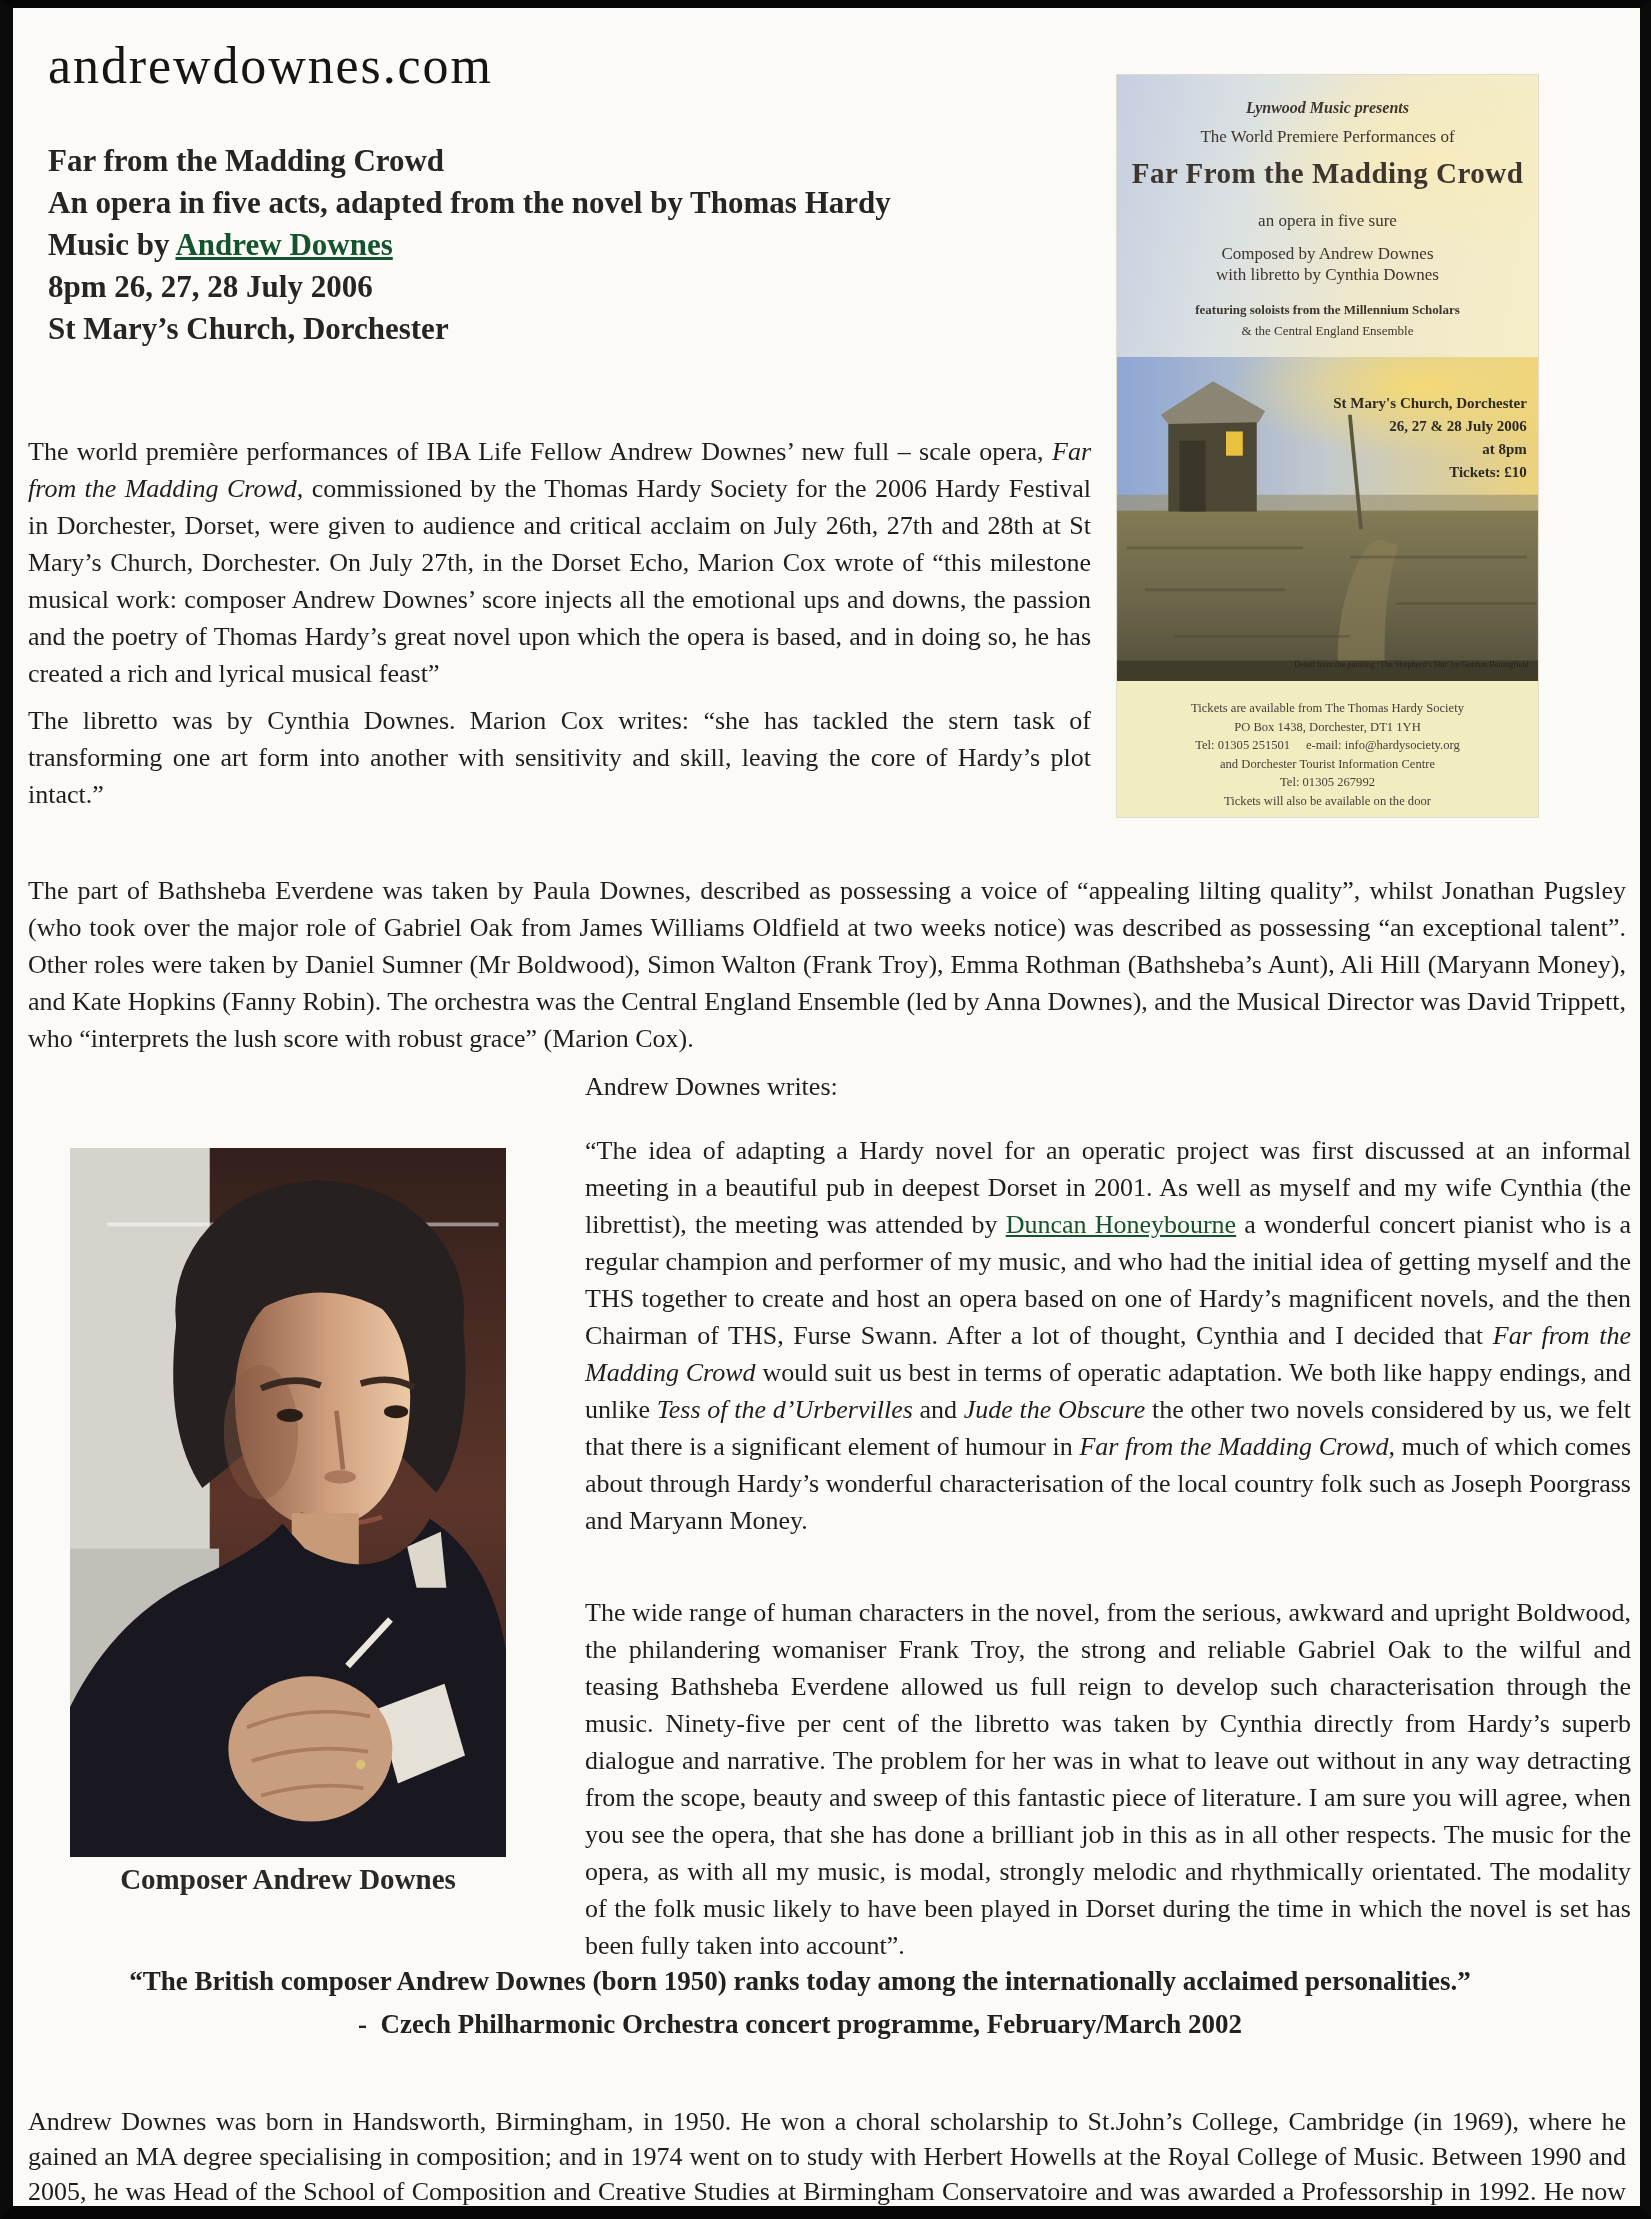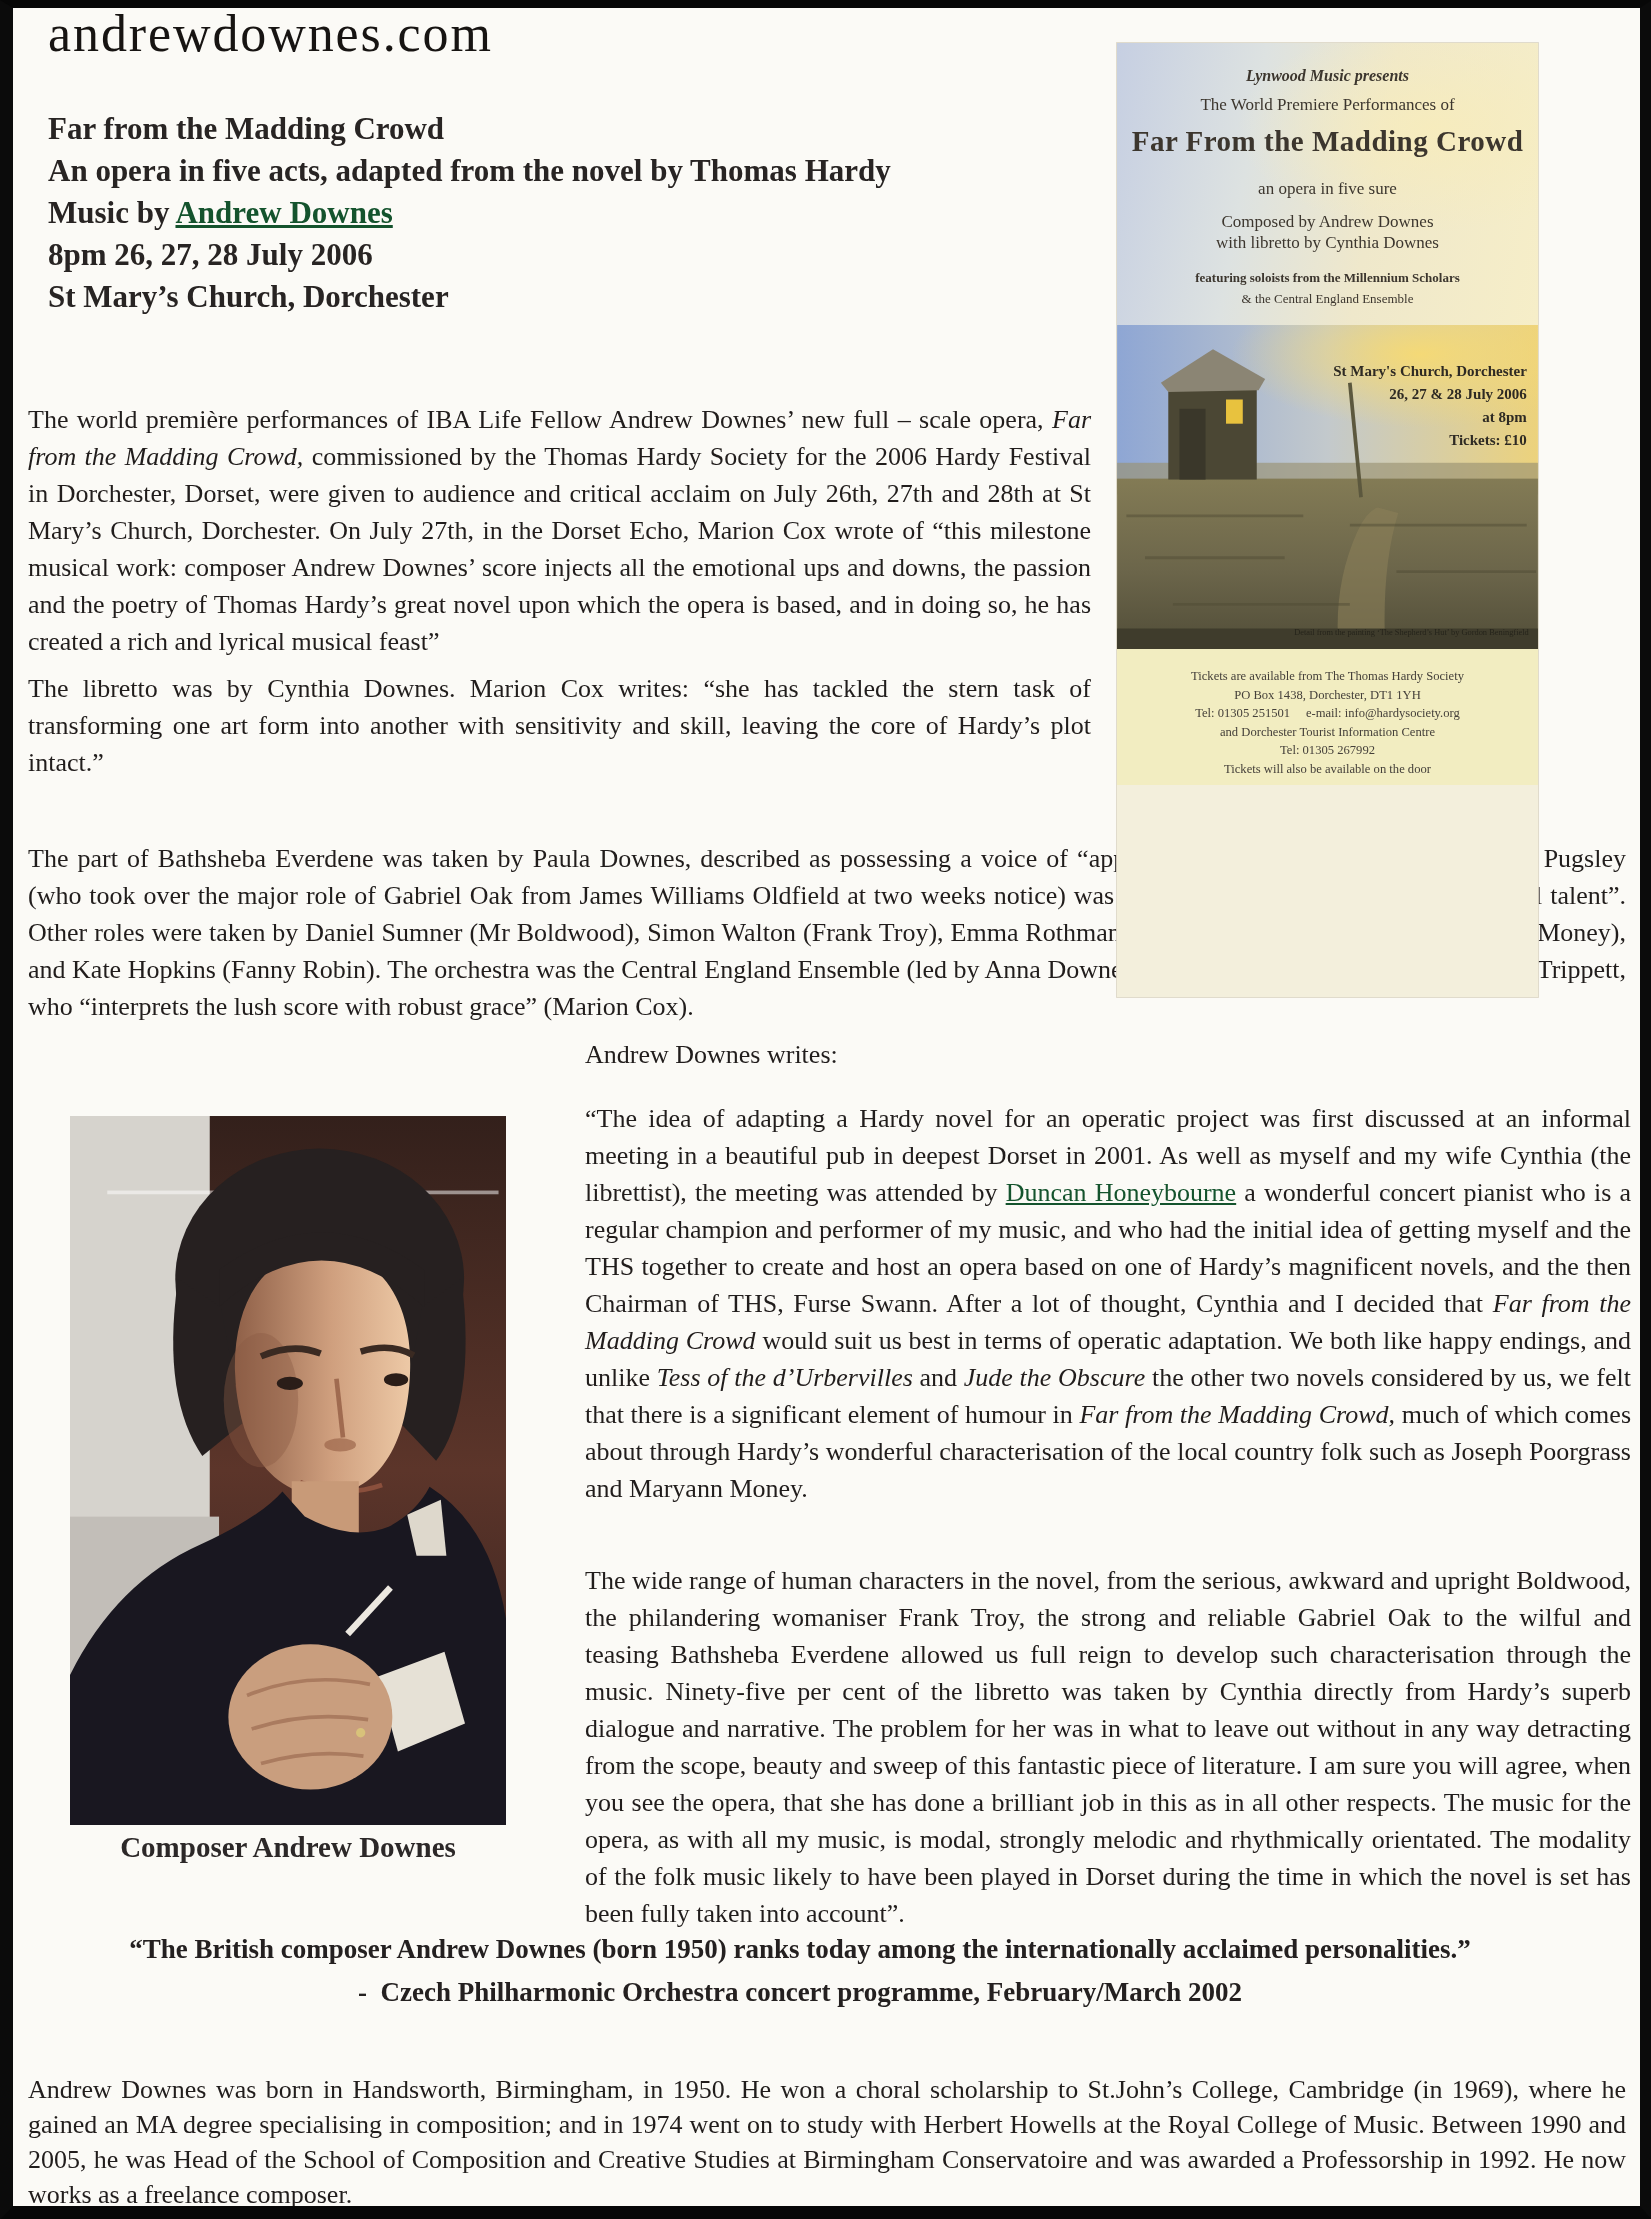--- a/index.html
+++ b/index.html
@@ -2,21 +2,21 @@
 <html style="font-size:15px"><head>
 <meta charset="utf-8">
 <style>
   html,body{margin:0;padding:0;}
   body{
     width:1652px;height:2220px;position:relative;overflow:hidden;
     background:#fbfaf6;
     font-family:"Liberation Serif","DejaVu Serif",serif;
     color:#211d1c;
   }
-  .abs{position:absolute;}
+  .abs{position:absolute;margin-top:32px;}
   
   .frame{
     position:absolute;inset:0;box-sizing:border-box;z-index:60;pointer-events:none;
     border-top:8.4px solid #070707;border-left:13px solid #0b0b0b;
     border-right:12px solid #0b0b0b;border-bottom:14px solid #070707;
   }
   .site-title{
     left:48px;top:5.6px;font-size:52px;line-height:56px;letter-spacing:1.9px;color:#171412;
   }
   .title-block{left:48px;top:108px;width:1025px;}
@@ -30,21 +30,21 @@
   .caption{
     left:70px;top:1831px;width:436px;text-align:center;
     font-weight:bold;font-size:29px;color:#2c2828;
   }
   .pull-quote{
     left:0;top:1928px;width:1600px;text-align:center;font-weight:bold;
     font-size:27px;line-height:43px;color:#242020;
   }
   
   .poster{
-    left:1117px;top:43px;width:421px;height:954px;z-index:5;
+    left:1117px;top:43px;width:421px;height:742px;z-index:5;
     background:#f3efdc;box-shadow:0 0 0 0.9px #ddd8c8;
   }
   .p-top{
     position:absolute;left:0;top:0;width:421px;height:282px;
     background:
       radial-gradient(ellipse 280px 149px at 75% 30%, rgba(247,236,188,.9), rgba(247,236,188,0) 70%),
       linear-gradient(100deg,#c6cfe2 0%,#dde2e1 32%,#efe8cb 60%,#f6eec8 100%);
   }
   .p-top div{position:absolute;left:0;width:421px;text-align:center;color:#3c362e;}
   .p-presenter{top:24px;font-size:16px;font-weight:bold;font-style:italic;}

